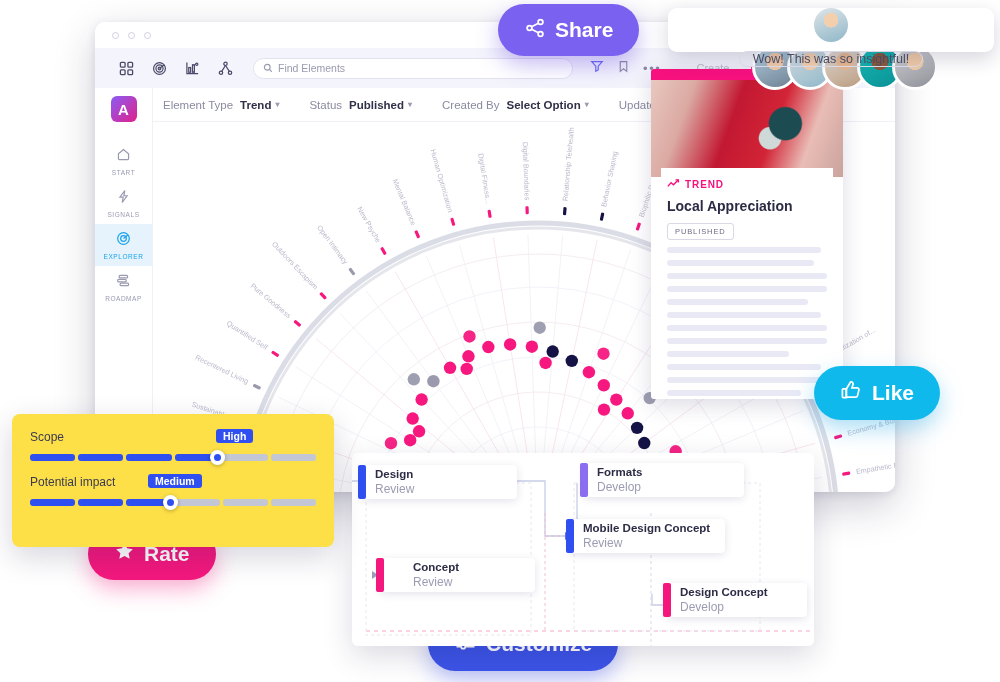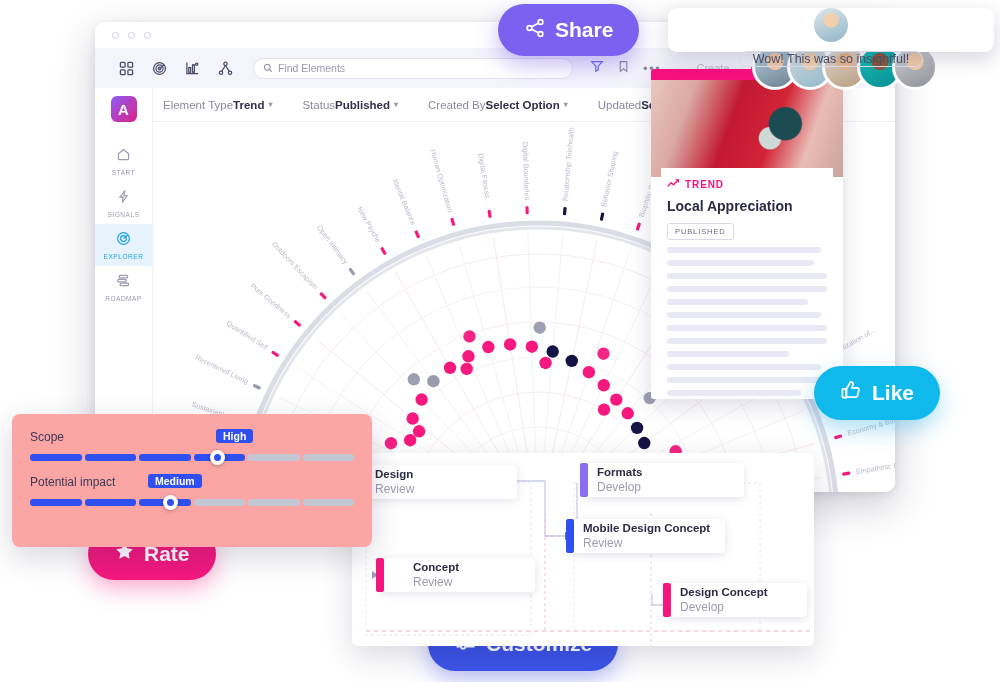--- a/index.html
+++ b/index.html
@@ -50,21 +50,21 @@
   .tb-icon-blue { color: #6c6cf5; }
   .tb-icon-grey { color: #8b8ba5; }
   .create-label { font-size: 11px; color: #b9b9cb; margin-left: 22px; }
   .lock-pink { color: #f6117f; margin-left: 6px; }
 
   
   .filterbar {
     height: 34px; background: #ffffff; display: flex; align-items: center;
     padding-left: 68px; gap: 0; border-bottom: 1px solid #f0f0f7;
   }
-  .filter-group { display: flex; align-items: flex-start; margin-right: 30px; }
+  .filter-group { display: flex; align-items: flex-start; gap: 7px; margin-right: 30px; }
   .filter-label { font-size: 11.5px; color: #8a8aa0; }
   .filter-value { font-size: 11.5px; color: #30304a; font-weight: bold; display:flex; align-items:center; gap:4px;}
   .caret { font-size: 8px; color: #9a9ab5; }
 
   
   .sidebar {
     position: absolute; left: 0; top: 66px; width: 58px; bottom: 0;
     background: #ffffff; border-right: 1px solid #f0f0f7;
     padding-top: 4px;
   }
@@ -150,22 +150,22 @@
   .avatar-row {
     position: absolute; left: 752px; top: 44px; display: flex; z-index: 5;
   }
   .avatar-row .avatar {
     width: 46px; height: 46px; border: 3px solid #fff; margin-left: -11px;
   }
   .avatar-row .avatar:first-child { margin-left: 0; }
 
   
   .slider-panel {
-    position: absolute; left: 12px; top: 414px; width: 360px; height: 133px;
-    background: #fca5a5; border-radius: 8px;
+    position: absolute; left: 12px; top: 414px; width: 322px; height: 133px;
+    background: #fde047; border-radius: 8px;
     box-shadow: 0 10px 30px rgba(30,26,70,.18);
     padding: 16px 18px;
     z-index: 4;
   }
   .slider-row { margin-bottom: 6px; position: relative; }
   .slider-name { font-size: 12px; color: #3a3a55; }
   .slider-track { display: flex; gap: 3px; margin-top: 10px; position: relative; }
   .seg { height: 7px; border-radius: 3px; flex: 1; background: #c3c6d4; }
   .seg.on { background: #2f4ff0; }
   .knob {

